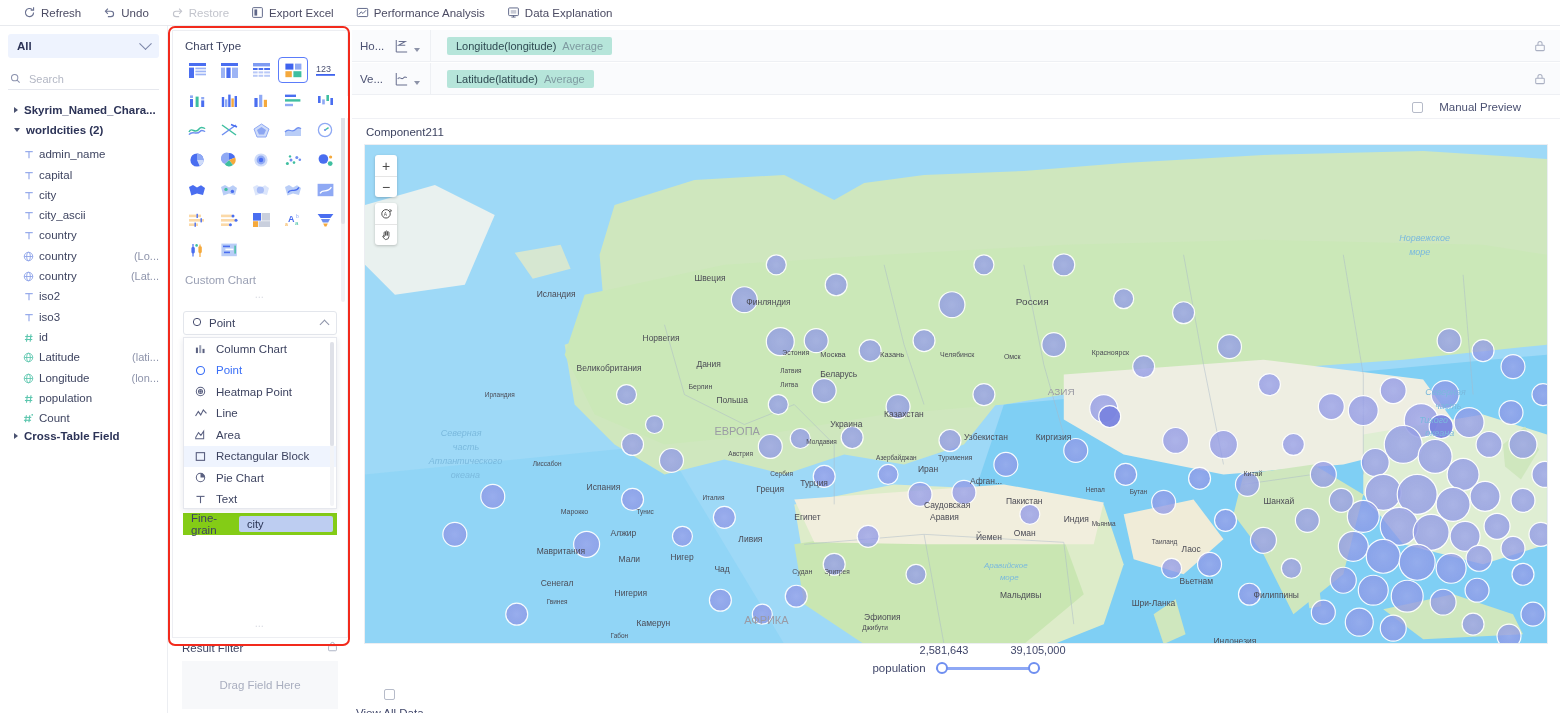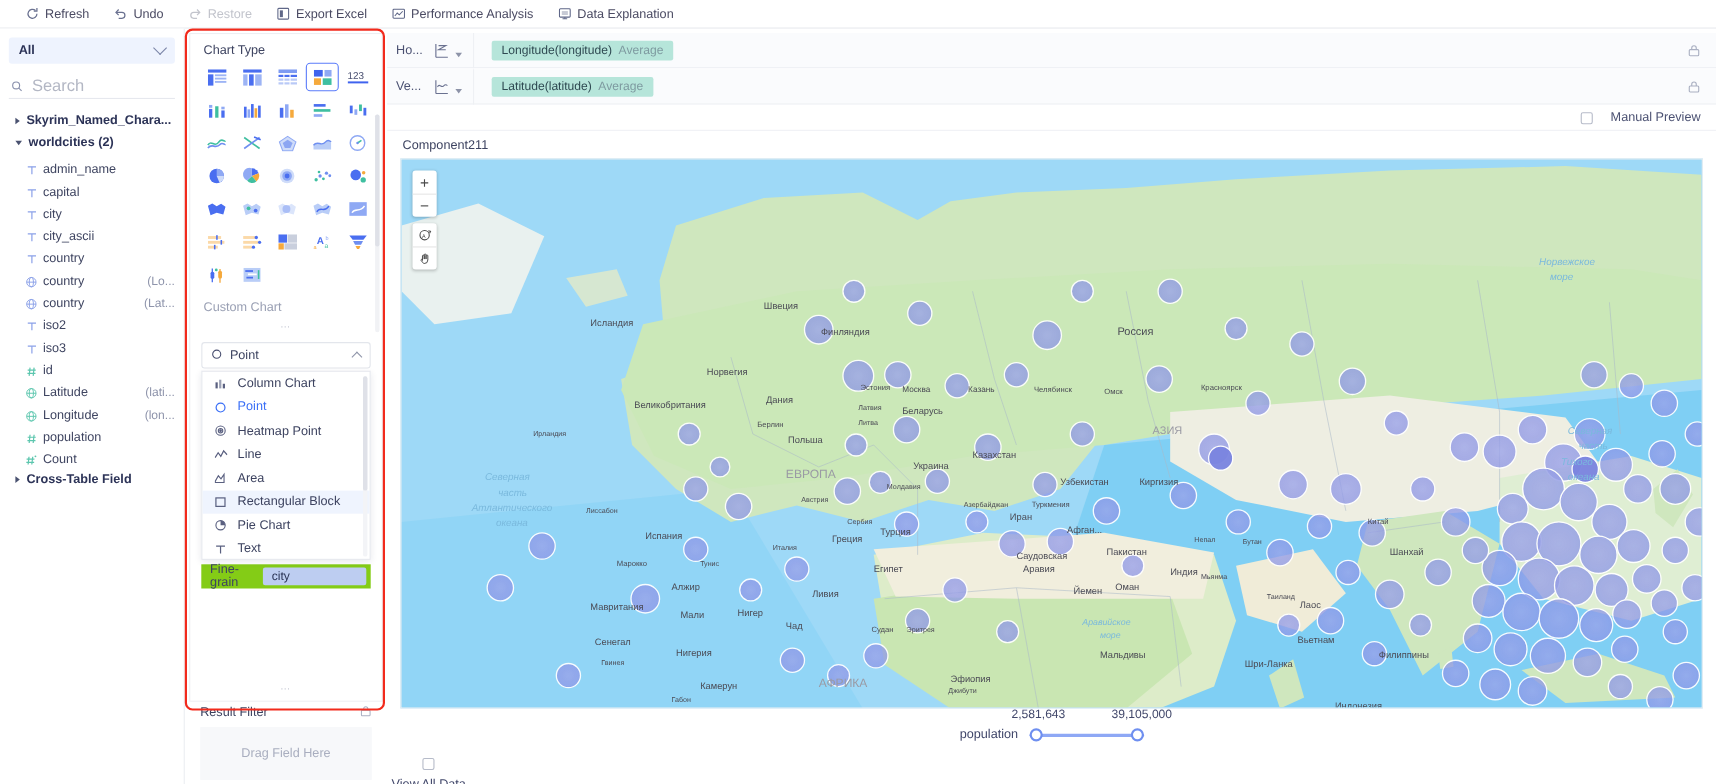--- a/index.html
+++ b/index.html
@@ -42,21 +42,21 @@
     cursor: pointer;
   }
   .chev { width: 9px; height: 9px; border-right: 1.6px solid #7b86a8; border-bottom: 1.6px solid #7b86a8;
           transform: rotate(45deg) translate(-2px,-2px); }
   .searchrow {
     margin-top: 10px; height: 22px; border-bottom: 1px solid #e6e8ee;
     display: flex; align-items: center; gap: 6px; padding: 0 2px;
   }
   .searchrow .sicon { color: #8a91ad; display: flex; }
   .searchrow input {
-    border: none; outline: none; flex: 1; font-size: 15px; color: #555;
+    border: none; outline: none; flex: 1; font-size: 11px; color: #555;
     background: transparent; font-family: "Liberation Sans", sans-serif;
   }
   .searchrow input::placeholder { color: #b3b7c4; }
   .minus-circle { width: 13px; height: 13px; border: 1.2px solid #a8aec2; border-radius: 50%;
                   display:flex; align-items:center; justify-content:center; cursor: pointer; }
   .minus-circle i { display:block; width: 6px; height: 1.2px; background: #a8aec2; }
 
   .tree { margin-top: 10px; }
   .tr-grp {
     display: flex; align-items: center; gap: 6px; height: 20px;
@@ -161,22 +161,22 @@
   .shelf-sep { width: 1px; height: 32px; background: #eef0f4; margin-left: 10px; }
   .pill-green {
     background: #b6e5da; color: #2f4a52; border-radius: 2px; font-size: 11px;
     padding: 3px 9px; margin-left: 16px; display: inline-flex; gap: 6px; align-items: center;
     cursor: pointer;
   }
   .pill-green em { font-style: normal; color: #7e9aa0; }
   .shelf-right { margin-left: auto; padding-right: 14px; display: flex; align-items: center; }
 
   .previewrow {
-    position: absolute; left: 352px; top: 96px; width: 1208px; height: 22px;
-    display: flex; align-items: center; justify-content: flex-end; padding-right: 14px; gap: 16px;
+    position: absolute; left: 339px; top: 96px; width: 1208px; height: 22px;
+    display: flex; align-items: center; justify-content: flex-end; padding-right: 26px; gap: 16px;
     font-size: 11.5px; color: #4b5172; background: #fff;
   }
   .cbox { width: 11px; height: 11px; border: 1.2px solid #b6bbc9; border-radius: 2px; background: #fff; cursor: pointer;}
 
   
   .component {
     position: absolute; left: 352px; top: 118px; width: 1208px; height: 595px;
     background: #fff; border-top: 1px solid #f0f1f5;
   }
   .comp-title { font-size: 11.5px; color: #3d4360; padding: 7px 0 6px 14px; }

